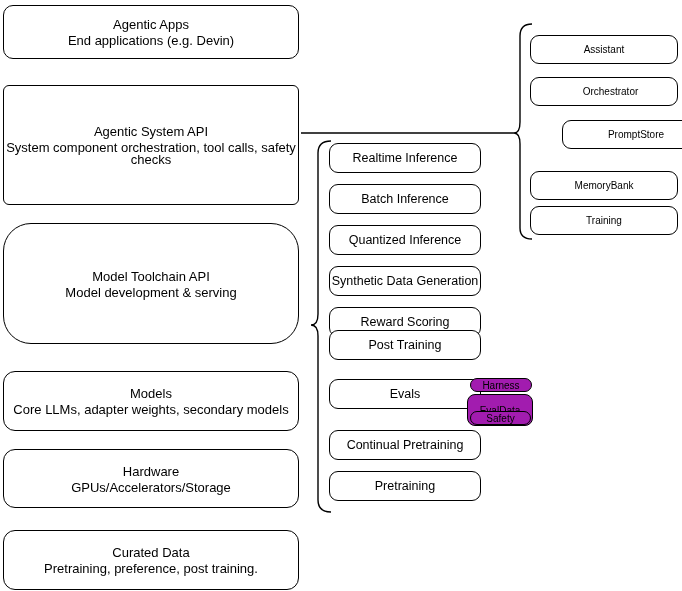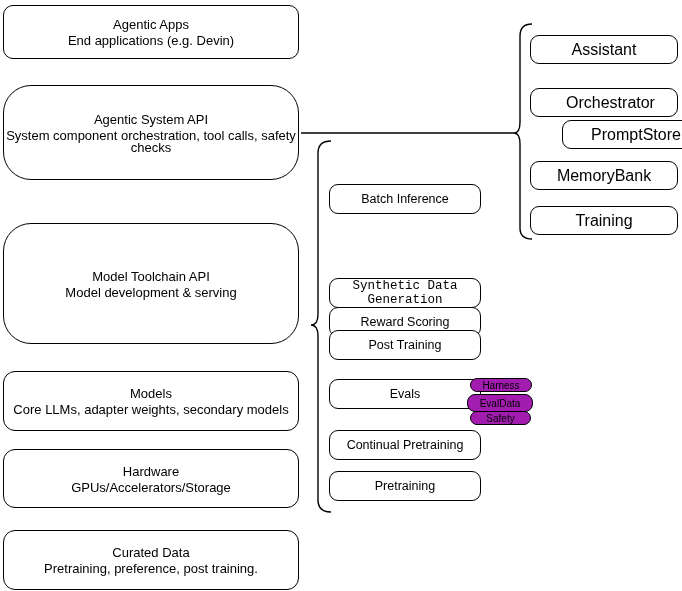--- a/index.html
+++ b/index.html
@@ -51,21 +51,21 @@
     height: 30px;
     border-radius: 9px;
     font-size: 12.5px;
     z-index: 1;
   }
   .right-node {
     left: 530px;
     width: 148px;
     height: 29px;
     border-radius: 9px;
-    font-size: 16px;
+    font-size: 10px;
   }
   .pill {
     position: absolute;
     box-sizing: border-box;
     background: #a21caf;
     border: 1.5px solid #000000;
     border-radius: 8px;
     display: flex;
     align-items: center;
     justify-content: center;
@@ -82,21 +82,21 @@
     <path d="M301,133 L514,133"></path>
     <path d="M532,24 Q520,24 520,36 L520,122 Q520,133 514,133 Q520,133 520,144 L520,228 Q520,239 532,239"></path>
     <path d="M331,141 Q318,141 318,153 L318,314 Q318,325 311,325 Q318,325 318,336 L318,500 Q318,512 331,512"></path>
   </svg>
 
   <div class="node stack-node r10" style="top:5px;height:54px;">
     <div class="title">Agentic Apps</div>
     <div class="subtitle">End applications (e.g. Devin)</div>
   </div>
 
-  <div class="node stack-node r28" style="top:85px;height:95px;">
+  <div class="node stack-node r28" style="top:85px;height:120px;border-radius:6px;">
     <div class="title">Agentic System API</div>
     <div class="subtitle">System component orchestration, tool calls, safety checks</div>
   </div>
 
   <div class="node stack-node r28" style="top:223px;height:121px;">
     <div class="title">Model Toolchain API</div>
     <div class="subtitle">Model development &amp; serving</div>
   </div>
 
   <div class="node stack-node r12" style="top:371px;height:60px;">
@@ -107,24 +107,30 @@
   <div class="node stack-node r12" style="top:530px;height:60px;">
     <div class="title">Curated Data</div>
     <div class="subtitle">Pretraining, preference, post training.</div>
   </div>
 
   <div class="node stack-node r12" style="top:449px;height:59px;">
     <div class="title">Hardware</div>
     <div class="subtitle">GPUs/Accelerators/Storage</div>
   </div>
 
+  <div class="node mid-node" style="top:143px;">
+    <span>Realtime Inference</span>
+  </div>
   <div class="node mid-node" style="top:184px;">
     <span>Batch Inference</span>
   </div>
-  <div class="node mid-node" style="top:278px;font-family:Liberation Mono, monospace;">
+  <div class="node mid-node" style="top:225px;">
+    <span>Quantized Inference</span>
+  </div>
+  <div class="node mid-node" style="top:266px;">
     <span>Synthetic Data Generation</span>
   </div>
   <div class="node mid-node" style="top:307px;">
     <span>Reward Scoring</span>
   </div>
   <div class="node mid-node" style="top:330px;">
     <span>Post Training</span>
   </div>
   <div class="node mid-node" style="top:379px;">
     <span>Evals</span>
@@ -132,36 +138,36 @@
   <div class="node mid-node" style="top:430px;">
     <span>Continual Pretraining</span>
   </div>
   <div class="node mid-node" style="top:471px;">
     <span>Pretraining</span>
   </div>
 
   <div class="pill" style="left:470px;top:378px;width:62px;height:14px;">
     <span>Harness</span>
   </div>
-  <div class="pill" style="left:467px;top:394px;width:66px;height:18px;">
+  <div class="pill" style="left:467px;top:394px;width:66px;height:32px;">
     <span>EvalData</span>
   </div>
   <div class="pill" style="left:470px;top:411px;width:61px;height:14px;">
     <span>Safety</span>
   </div>
 
   <div class="node right-node" style="top:35px;">
     <span>Assistant</span>
   </div>
-  <div class="node right-node" style="top:88px;padding-left:13px;">
+  <div class="node right-node" style="top:77px;padding-left:13px;">
     <span>Orchestrator</span>
   </div>
   <div class="node right-node" style="top:120px;margin-left:32px;">
     <span>PromptStore</span>
   </div>
-  <div class="node right-node" style="top:161px;">
+  <div class="node right-node" style="top:171px;">
     <span>MemoryBank</span>
   </div>
   <div class="node right-node" style="top:206px;">
     <span>Training</span>
   </div>
 
 </div>
 
 </body></html>

